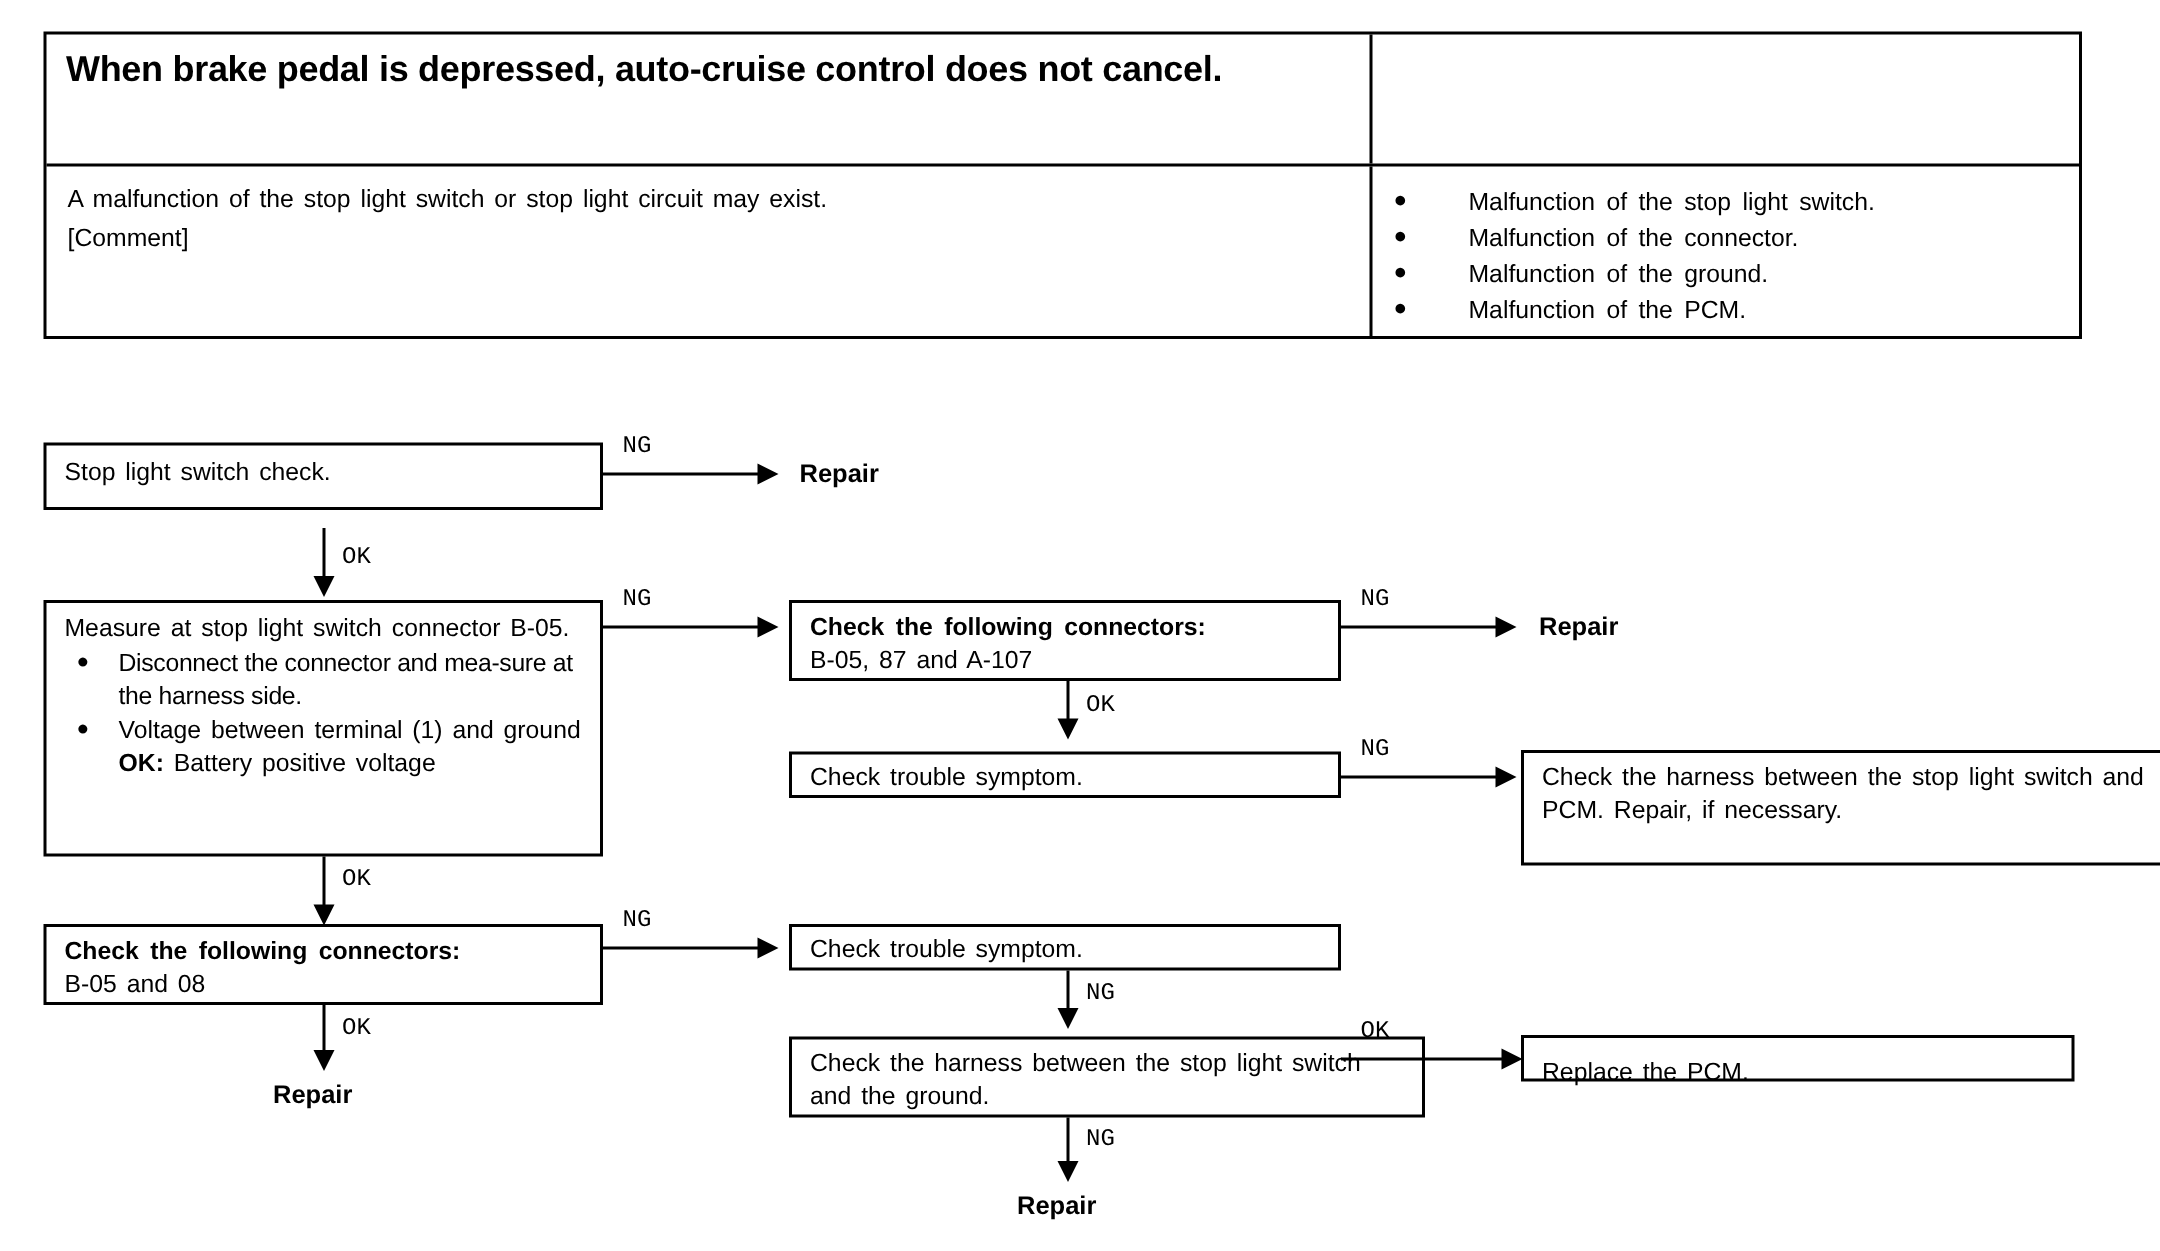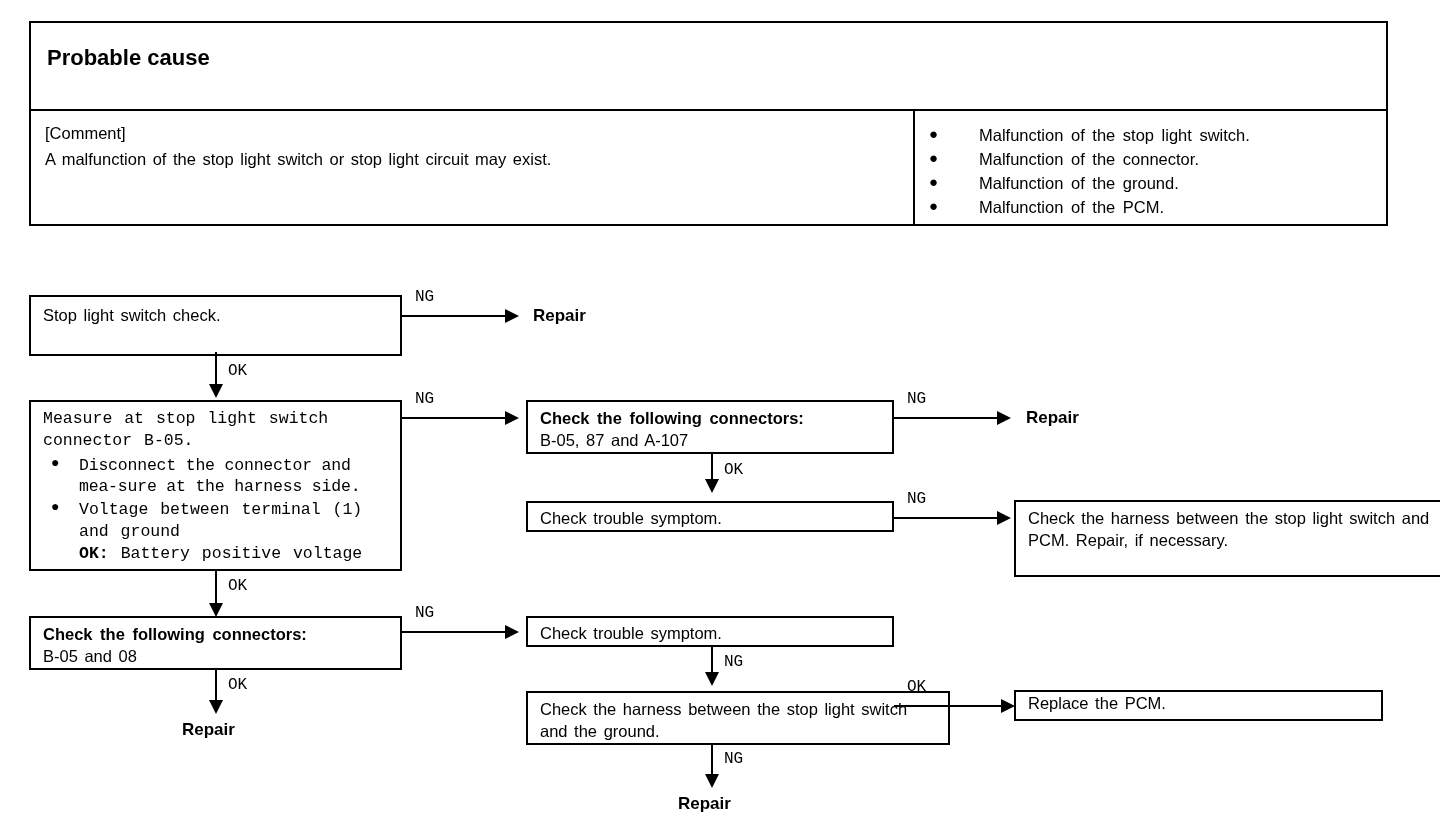--- a/index.html
+++ b/index.html
@@ -175,56 +175,56 @@
     border-top: 14px solid #000;
   }
 </style>
 </head>
 <body>
 
 <div id="page">
 
   <div class="sym-table">
     <div class="sym-row sym-row-top">
-      <div class="sym-cell-right">
-        <div class="cause-title">Probable cause</div>
+      <div class="sym-cell-left">
+        <div class="sym-title">When brake pedal is depressed, auto-cruise control does not cancel.</div>
       </div>
     </div>
     <div class="sym-row sym-row-bottom">
       <div class="sym-cell-left">
+        <div class="comment-block">A malfunction of the stop light switch or stop light circuit may exist.</div>
         <div class="comment-block">[Comment]</div>
-        <div class="comment-block">A malfunction of the stop light switch or stop light circuit may exist.</div>
       </div>
       <div class="sym-cell-right">
         <ul class="cause-list">
           <li><span class="bullet">●</span><span>Malfunction of the stop light switch.</span></li>
           <li><span class="bullet">●</span><span>Malfunction of the connector.</span></li>
           <li><span class="bullet">●</span><span>Malfunction of the ground.</span></li>
           <li><span class="bullet">●</span><span>Malfunction of the PCM.</span></li>
         </ul>
       </div>
     </div>
   </div>
 
   <div class="fc">
 
-    <div class="box" style="left:29px; top:295px; width:373px; height:61px;">
+    <div class="box" style="left:29px; top:295px; width:373px; height:45px;">
       <span>Stop light switch check.</span>
     </div>
 
     <div class="hline" style="left:402px; top:315px; width:108px;"></div>
     <div class="arrow-r" style="left:505px; top:309px;"></div>
     <div class="elabel" style="left:415px; top:288px;">NG</div>
     <div class="term" style="left:533px; top:306px;">Repair</div>
 
     <div class="vline" style="left:215px; top:352px; height:38px;"></div>
     <div class="arrow-d" style="left:209px; top:384px;"></div>
     <div class="elabel" style="left:228px; top:362px;">OK</div>
 
-    <div class="box" style="left:29px; top:400px; width:373px; height:171px; padding-top:6px;font-family:Liberation Mono, monospace;">
+    <div class="box" style="left:29px; top:400px; width:373px; height:171px; padding-top:6px;">
       <div>Measure at stop light switch connector B-05.</div>
       <ul class="inner">
         <li>
           <span class="bullet">●</span>
           <span class="tight">Disconnect the connector and mea-sure at the harness side.</span>
         </li>
         <li>
           <span class="bullet">●</span>
           <span>Voltage between terminal (1) and ground</span><br>
           <span class="b-strong">OK:</span>
@@ -290,21 +290,21 @@
     <div class="elabel" style="left:724px; top:653px;">NG</div>
 
     <div class="box" style="left:526px; top:691px; width:424px; height:54px; padding-top:5px;">
       <span>Check the harness between the stop light switch and the ground.</span>
     </div>
 
     <div class="hline" style="left:894px; top:705px; width:115px;"></div>
     <div class="arrow-r" style="left:1001px; top:699px;"></div>
     <div class="elabel" style="left:907px; top:678px;">OK</div>
 
-    <div class="box" style="left:1014px; top:690px; width:369px; height:31px; padding-top:0;">
+    <div class="box" style="left:1014px; top:690px; width:369px; height:31px; padding-top:12px;">
       <span>Replace the PCM.</span>
     </div>
 
     <div class="vline" style="left:711px; top:745px; height:34px;"></div>
     <div class="arrow-d" style="left:705px; top:774px;"></div>
     <div class="elabel" style="left:724px; top:750px;">NG</div>
     <div class="term" style="left:678px; top:794px;">Repair</div>
 
   </div>
 </div>

